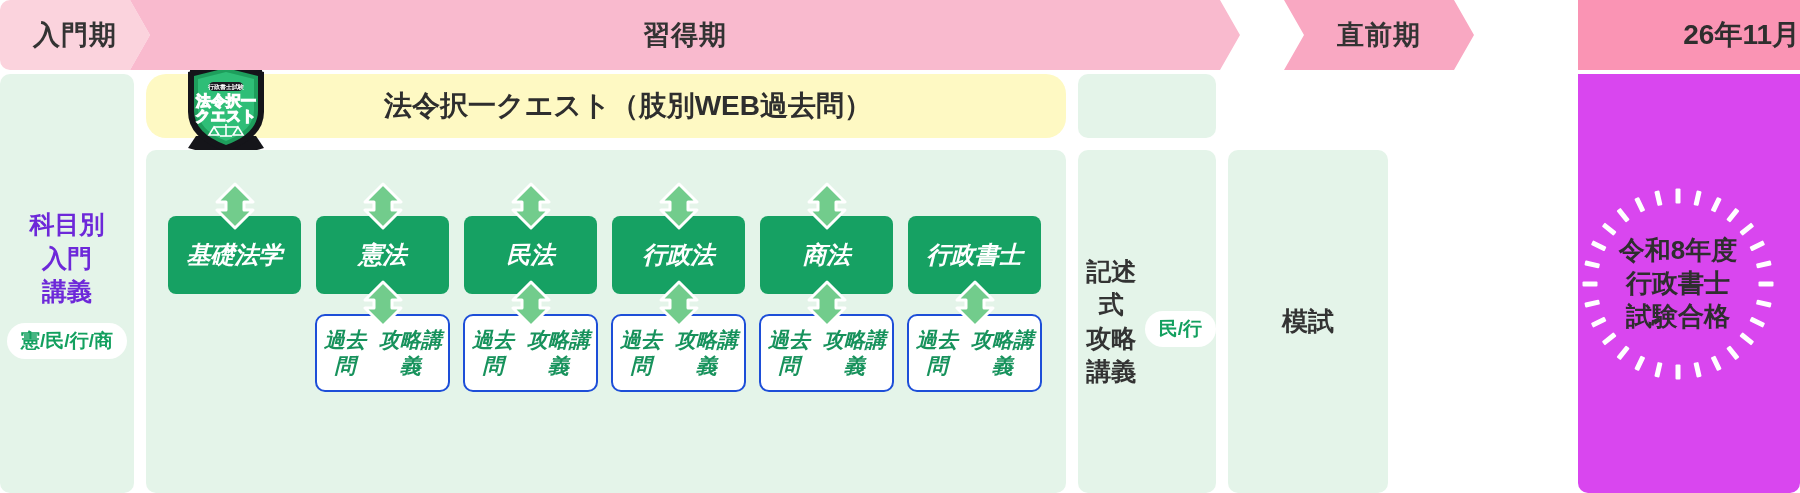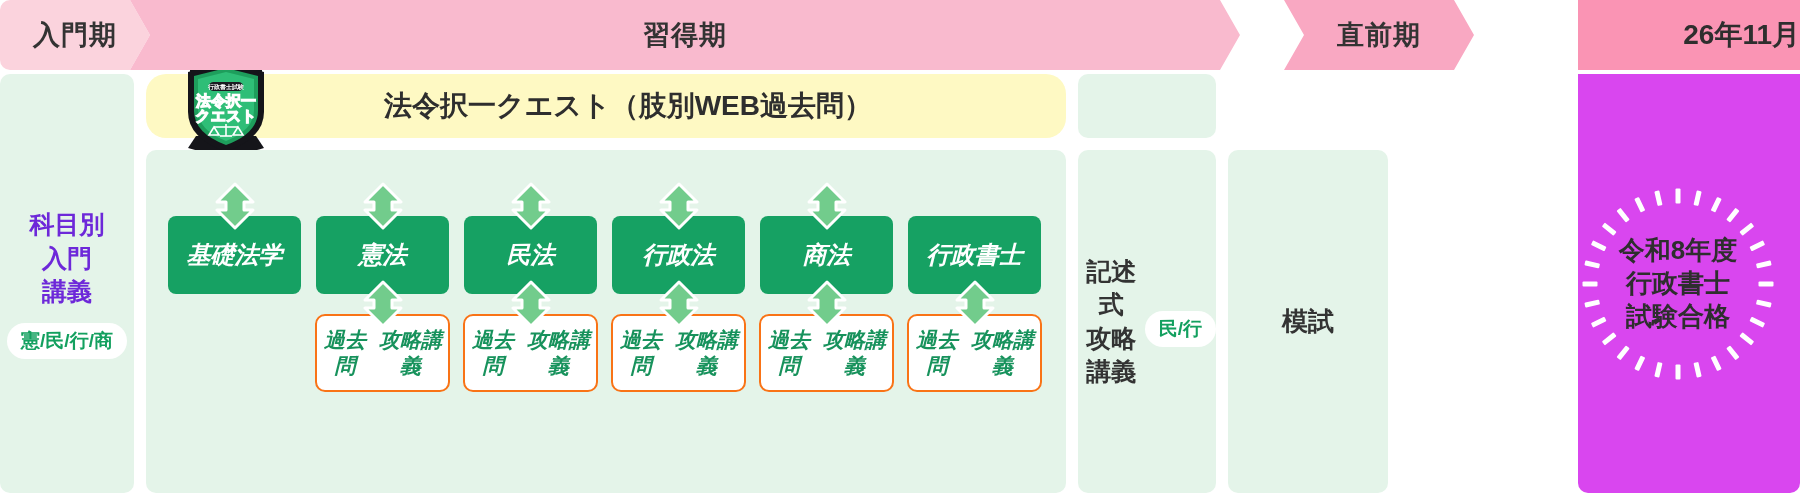--- a/index.html
+++ b/index.html
@@ -78,21 +78,21 @@
   }
 
   .subjects{position:absolute;top:32px;left:22px;width:886px;display:flex;gap:15px;font-style:italic;}
   .subj-col{width:133px;display:flex;flex-direction:column;align-items:center;}
   .subj-box{
     width:133px;height:78px;background:#16A163;border-radius:8px;
     display:flex;align-items:center;justify-content:center;
     color:#ffffff;font-weight:bold;font-size:24px;white-space:nowrap;
   }
   .kako-box{
-    width:131px;height:74px;background:#ffffff;border:2px solid #f97316;border-radius:10px;
+    width:131px;height:74px;background:#ffffff;border:2px solid #1d4ed8;border-radius:10px;
     display:flex;align-items:center;justify-content:center;text-align:center;
     color:#17925C;font-weight:bold;font-size:21px;line-height:1.22;
   }
 
   
   .darrow{position:relative;width:46px;height:48px;}
   .darrow svg{display:block;}
 
   
   .badge{position:absolute;left:30px;top:-18px;width:100px;height:100px;}

